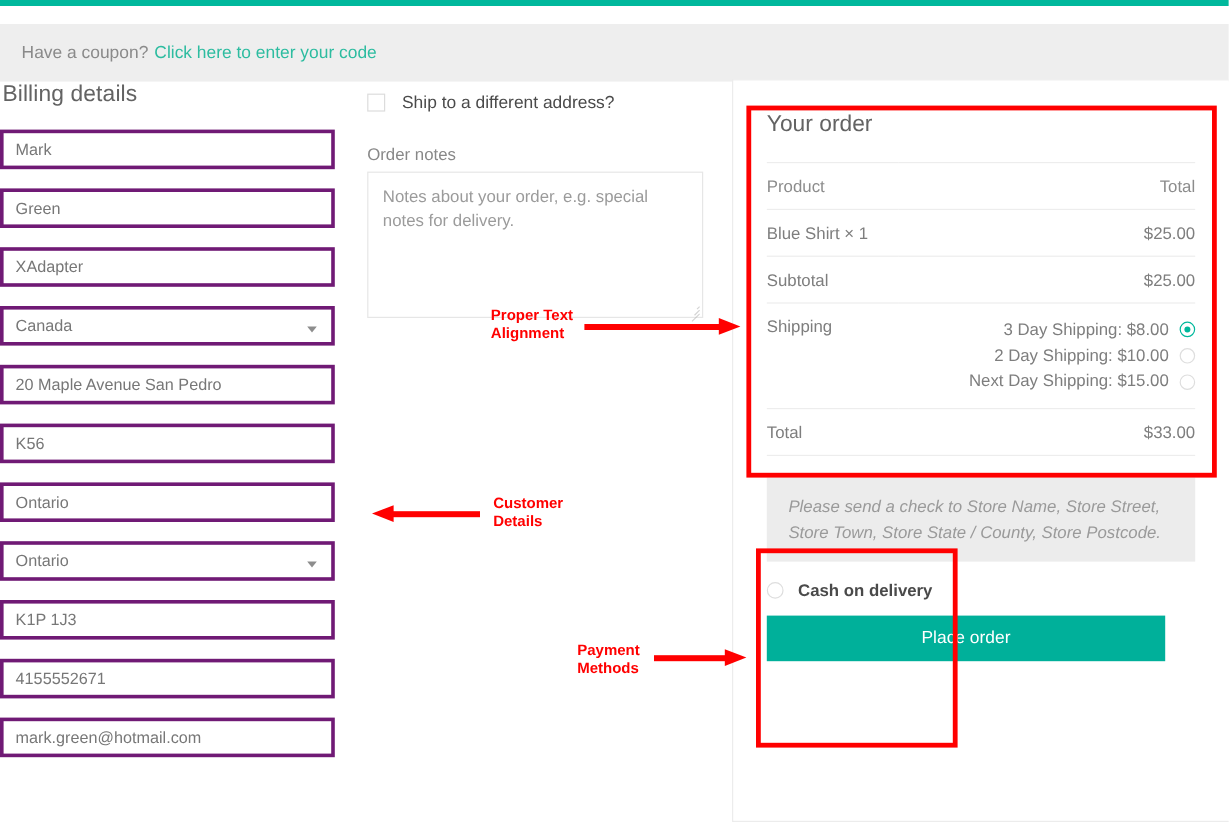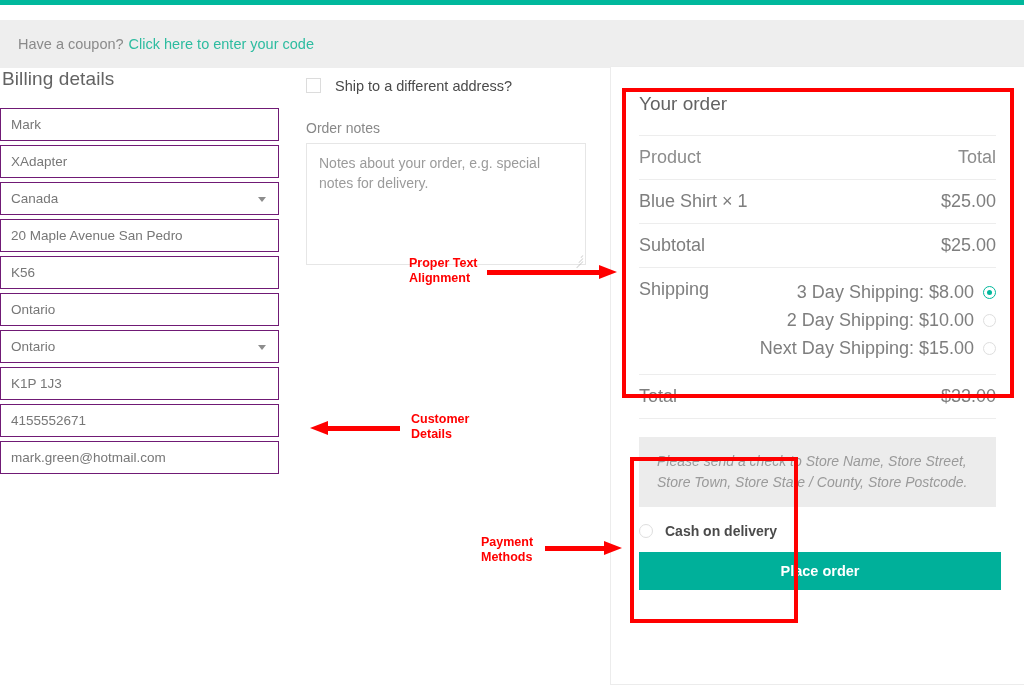--- a/index.html
+++ b/index.html
@@ -47,23 +47,23 @@
   .section-title {
     font-size: 19px;
     color: #636363;
     font-weight: 400;
     margin: 0 0 18px 2px;
     letter-spacing: 0.1px;
   }
   .field {
     width: 279px;
     height: 33px;
-    border: 1px solid #701a75;
+    border: 3px solid #701a75;
     background: #ffffff;
-    margin-bottom: 4px;
+    margin-bottom: 16px;
     display: flex;
     align-items: center;
     padding: 0 10px;
     font-size: 13.5px;
     color: #777777;
     position: relative;
   }
   .field.select::after {
     content: "";
     position: absolute;
@@ -130,21 +130,21 @@
   }
   .order-inner { padding: 20px 28px 0 28px; }
   .order-title {
     font-size: 19px; color: #636363;
     font-weight: 400;
     margin: 6px 0 20px 0;
   }
   table.order-table {
     width: 100%;
     border-collapse: collapse;
-    font-size: 18px;
+    font-size: 14px;
   }
   table.order-table th,
   table.order-table td {
     padding: 11px 0;
     border-top: 1px solid #ededed;
     color: #7e7e7e;
     font-weight: 400;
     text-align: left;
     vertical-align: top;
   }
@@ -200,29 +200,28 @@
     background: #ececec;
     padding: 14px 18px;
     font-size: 14px;
     color: #9a9a9a;
     line-height: 1.5;
     margin: 0 0 16px 0;
     font-style: italic;
   }
   .place-order {
     display: block;
-    width: 362px; height: 38px;
+    width: 332px; height: 38px;
     background: #00b09a;
     color: #ffffff;
     border: none;
     font-size: 14.5px;
     font-family: "Liberation Sans", sans-serif;
     margin-top: 4px;
     cursor: pointer;
-    font-weight: bold;
   }
 
   
   .ann-box {
     position: absolute;
     border: 4px solid #ff0000;
     pointer-events: none;
   }
   .ann-label {
     position: absolute;
@@ -264,20 +263,23 @@
   <div class="coupon-bar">
     <span>Have a coupon?</span>
     <span class="coupon-link">Click here to enter your code</span>
   </div>
 
   <div class="billing-col">
     <h2 class="section-title">Billing details</h2>
     <div id="billing-fields">
         <div class="field">
           <span>Mark</span>
+        </div>
+        <div class="field">
+          <span>Green</span>
         </div>
         <div class="field">
           <span>XAdapter</span>
         </div>
         <div class="field select">
           <span>Canada</span>
         </div>
         <div class="field">
           <span>20 Maple Avenue San Pedro</span>
         </div>

